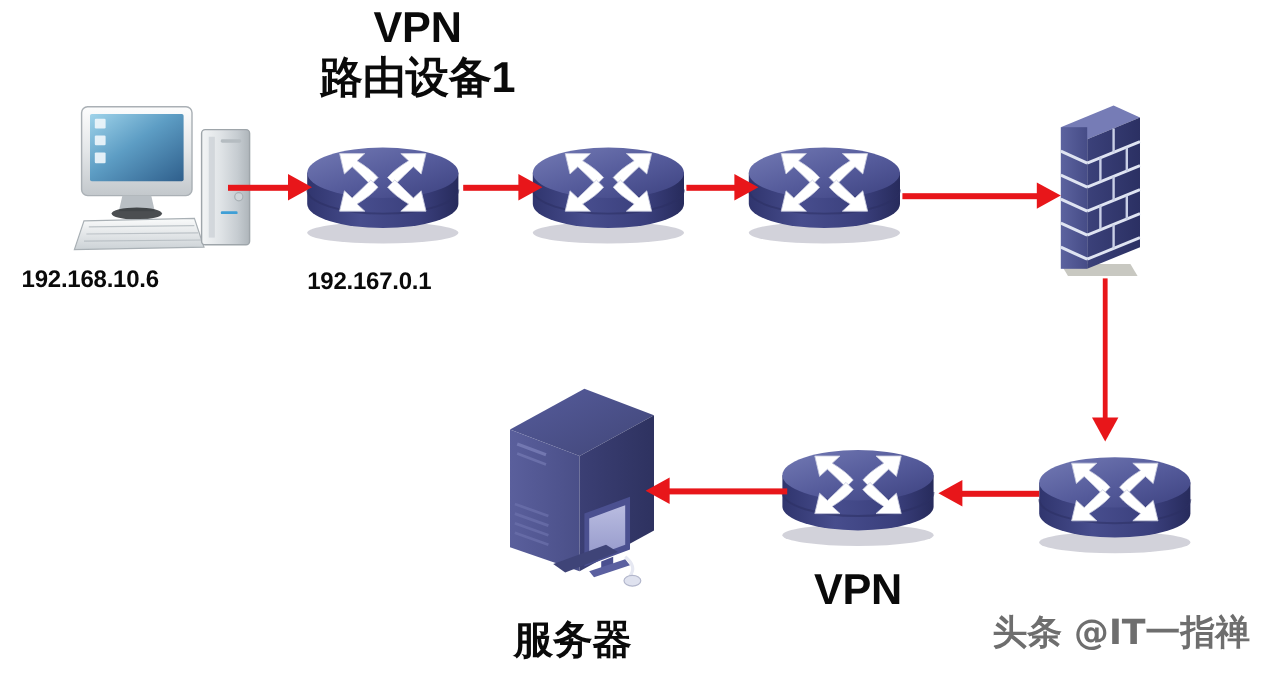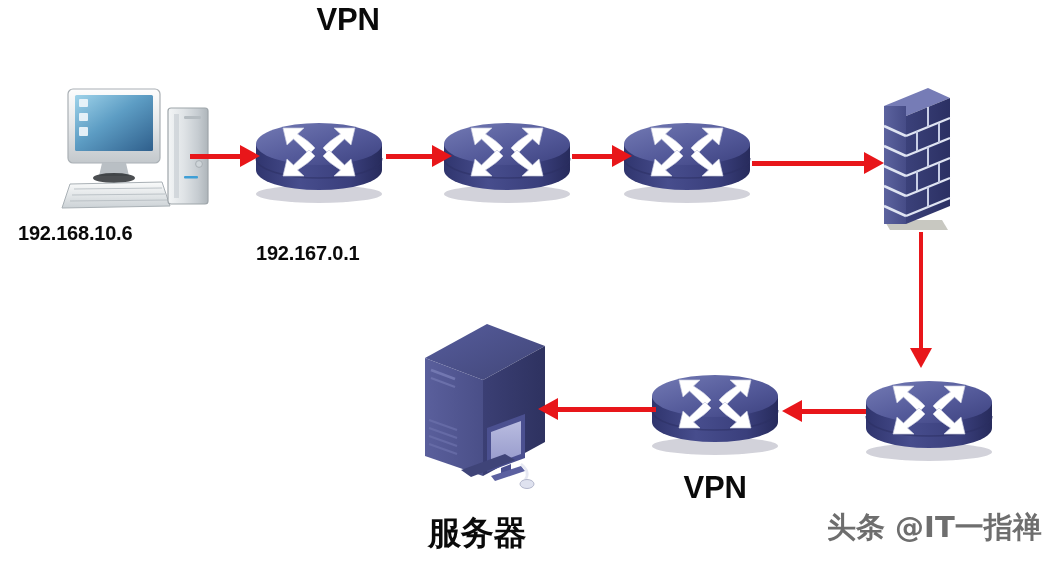--- a/index.html
+++ b/index.html
@@ -21,21 +21,21 @@
   .label {
     position: absolute;
     color: #0a0a0a;
     font-weight: bold;
     white-space: nowrap;
     line-height: 1.18;
     letter-spacing: -0.2px;
   }
   .label.center { text-align: center; }
 
-  .vpn-title { font-size: 31px; }
+  .vpn-title { font-size: 36px; }
   .ip-label  { font-size: 20px; }
   .srv-label { font-size: 33px; }
 
   .watermark {
     position: absolute;
     font-size: 29px;
     font-weight: bold;
     color: #4a4a4a;
     opacity: .80;
     white-space: nowrap;
@@ -90,20 +90,21 @@
   .server { width: 172px; height: 182px; }
   .server svg { display: block; width: 100%; height: 100%; }
 </style>
 </head>
 <body>
 
 <div id="canvas">
 
   <div class="label center vpn-title" style="left:238px; top:2px; width:220px;">
     <div>VPN</div>
+    <div>路由设备1</div>
   </div>
 
   <div class="node desktop" style="left:58px; top:86px;">
     <svg viewBox="0 0 160 128" xmlns="http://www.w3.org/2000/svg">
       <defs>
         <linearGradient id="scr" x1="0" y1="0" x2="1" y2="1">
           <stop offset="0%" stop-color="#9fd3ea"></stop>
           <stop offset="45%" stop-color="#5d9dc4"></stop>
           <stop offset="100%" stop-color="#2f5f8c"></stop>
         </linearGradient>
@@ -369,21 +370,21 @@
       <div class="head"></div>
   </div>
 
   <div class="arrow-h left" style="left:538px; top:398px; width:118px; height:22px;">
     <div class="shaft" style="left:18px; width:100px;"></div>
       <div class="head"></div>
   </div>
 
   <div class="label ip-label" style="left:18px; top:222px;">192.168.10.6</div>
 
-  <div class="label ip-label" style="left:256px; top:242px;">192.167.0.1</div>
+  <div class="label ip-label" style="left:256px; top:224px;">192.167.0.1</div>
 
   <div class="label center vpn-title" style="left:610px; top:470px; width:210px;">
     <div>VPN</div>
   </div>
 
   <div class="label srv-label" style="left:428px; top:514px;">服务器</div>
 
   <div class="watermark" style="left:827px; top:508px;">头条 @IT一指禅</div>
 
 </div>

